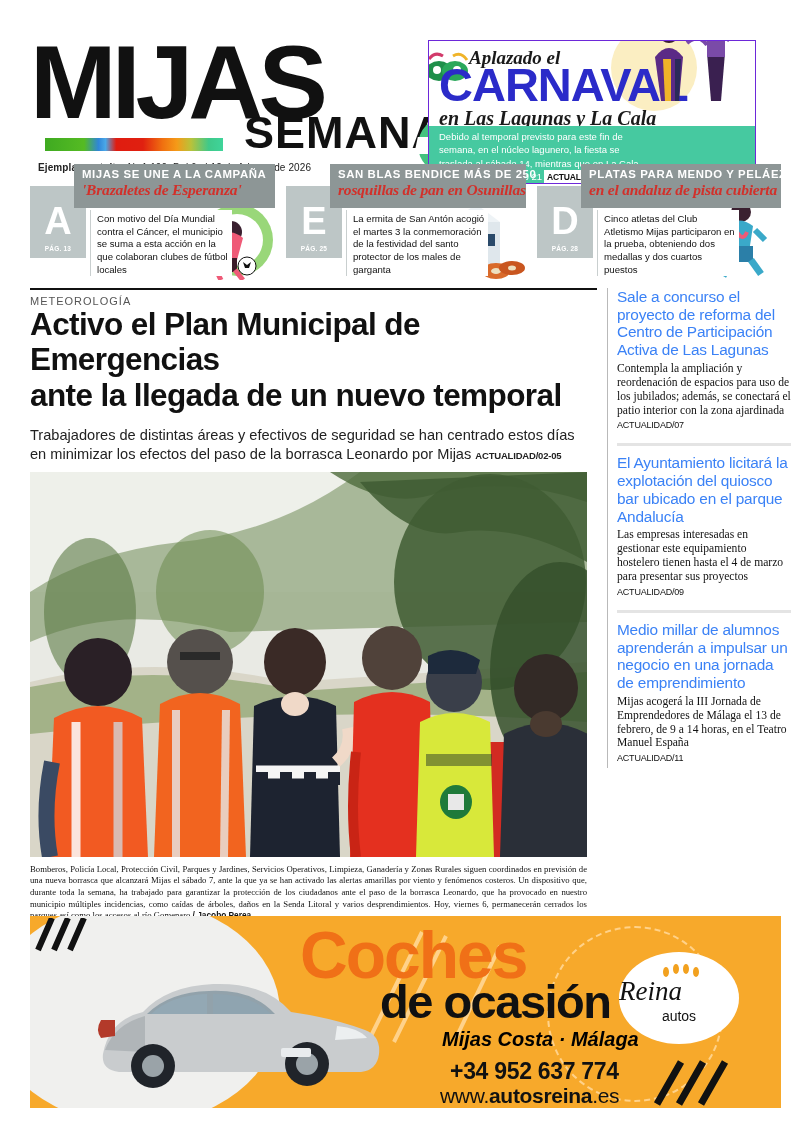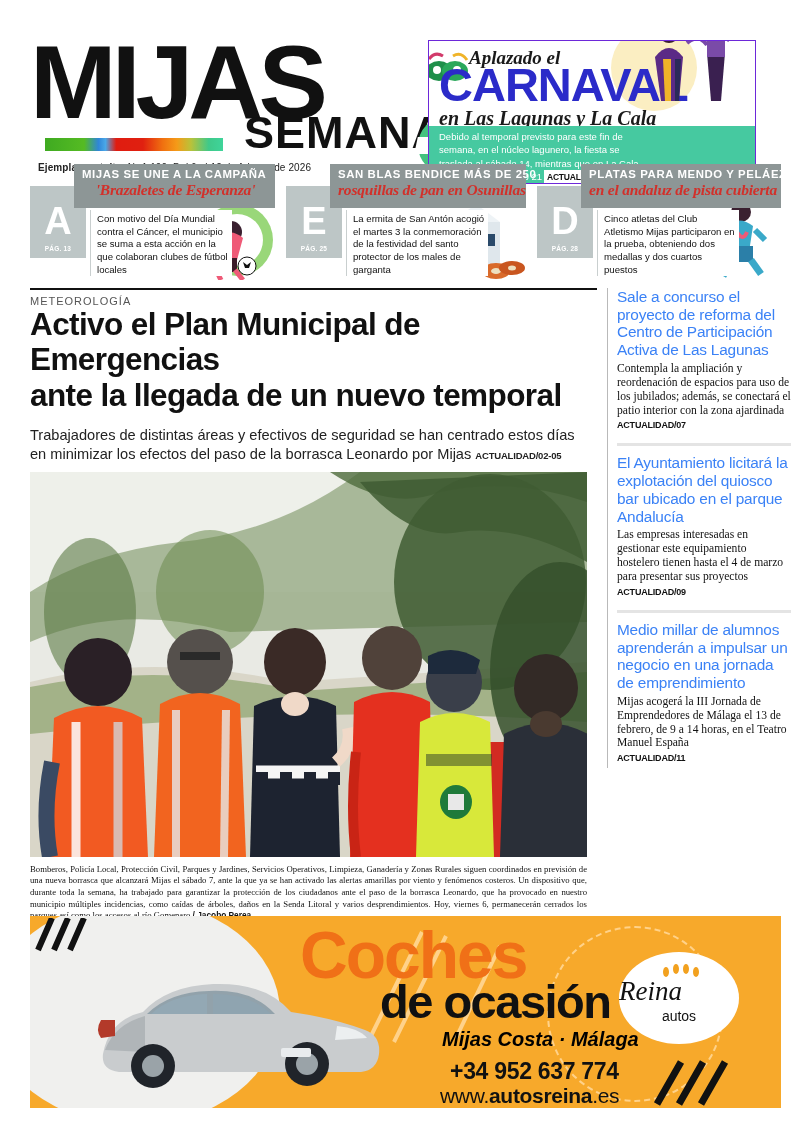--- a/index.html
+++ b/index.html
@@ -103,21 +103,21 @@
   }
   .teaser-head{
     position:absolute;left:44px;top:0;right:0;height:44px;background:#8d9696;
     padding:4px 6px 0 8px;box-sizing:border-box;
   }
   .th-line1{
     font-weight:bold;font-size:11.4px;color:#ffffff;letter-spacing:0.6px;white-space:nowrap;
   }
   .th-line2{
     font-family:"Liberation Serif",serif;font-weight:bold;font-style:italic;
-    font-size:15.5px;color:#d2302a;letter-spacing:-0.2px;margin-top:1px;white-space:nowrap;text-align:center;
+    font-size:15.5px;color:#d2302a;letter-spacing:-0.2px;margin-top:1px;white-space:nowrap;
   }
   .teaser-art{position:absolute;right:0;top:24px;width:88px;height:92px;overflow:hidden;}
   .teaser-body{
     position:absolute;left:60px;top:46px;width:142px;
     background:#ffffff;border-left:1px solid #c9cfcf;
     font-size:9.6px;line-height:1.32;color:#111;padding:3px 2px 0 6px;box-sizing:border-box;
   }
 
   
   .content{position:relative;margin-top:6px;}
@@ -146,21 +146,21 @@
 
   
   .side-item{padding-bottom:5px;}
   .side-sep{height:3px;background:#e4e4e4;margin:8px 0 8px 0;}
   .side-head{
     font-size:15.4px;line-height:1.15;font-weight:normal;color:#3b82f6;letter-spacing:-0.2px;
   }
   .side-body{
     font-family:"Liberation Serif",serif;font-size:11.6px;line-height:1.2;color:#111;margin-top:3px;
   }
-  .side-tag{font-weight:bold;font-size:9px;letter-spacing:-0.2px;margin-top:3px;}
+  .side-tag{font-weight:normal;font-size:9px;letter-spacing:-0.2px;margin-top:3px;}
 
   
   .ad{
     position:absolute;left:30px;top:916px;width:751px;height:192px;
     background:#f7a92b;overflow:hidden;
   }
   .ad-ellipse{position:absolute;left:-40px;top:-16px;width:290px;height:225px;border-radius:50%;background:#f0f0ee;}
   .ad-dots{position:absolute;right:58px;top:10px;width:172px;height:172px;border-radius:50%;border:2px dashed #ffd28a;}
   .ad-stripes-tl{position:absolute;left:4px;top:2px;width:70px;height:34px;}
   .ad-stripes-br{position:absolute;right:34px;bottom:2px;width:96px;height:46px;}

